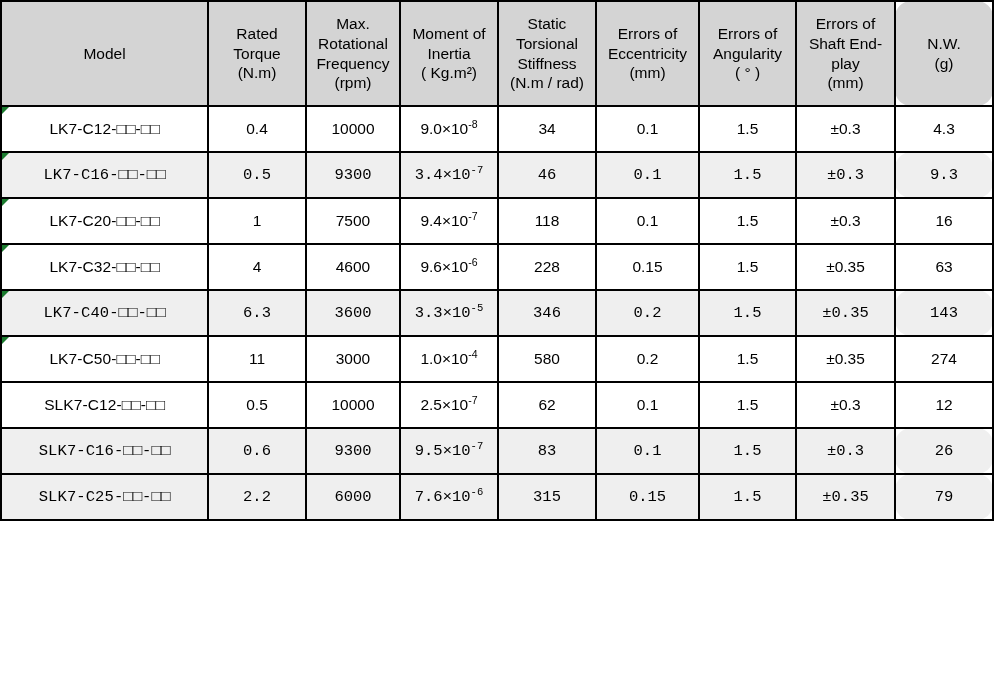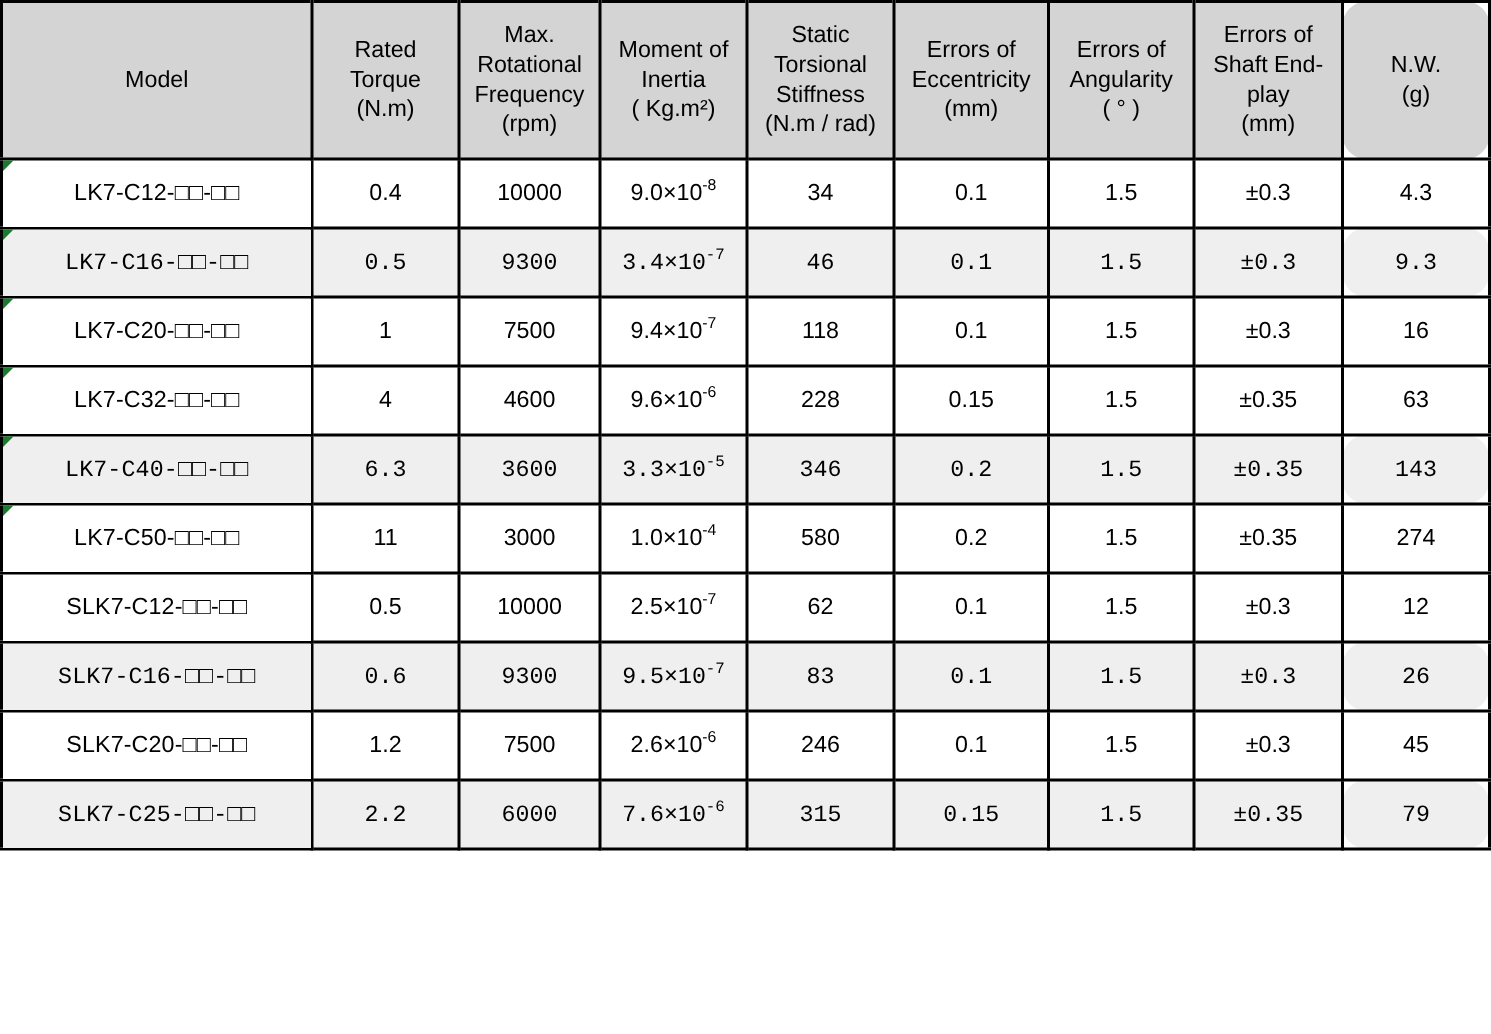--- a/index.html
+++ b/index.html
@@ -233,31 +233,20 @@
         <td class="model-cell">SLK7-C16-□□-□□</td>
         <td>0.6</td>
         <td>9300</td>
         <td class="sci"><span>9.5×10</span><span class="exp">-7</span></td>
         <td>83</td>
         <td>0.1</td>
         <td>1.5</td>
         <td>±0.3</td>
         <td>26</td>
       </tr>
-      <tr class="odd">
-        <td class="model-cell">SLK7-C20-□□-□□</td>
-        <td>1.2</td>
-        <td>7500</td>
-        <td class="sci"><span>2.6×10</span><span class="exp">-6</span></td>
-        <td>246</td>
-        <td>0.1</td>
-        <td>1.5</td>
-        <td>±0.3</td>
-        <td>45</td>
-      </tr>
       <tr class="even">
         <td class="model-cell">SLK7-C25-□□-□□</td>
         <td>2.2</td>
         <td>6000</td>
         <td class="sci"><span>7.6×10</span><span class="exp">-6</span></td>
         <td>315</td>
         <td>0.15</td>
         <td>1.5</td>
         <td>±0.35</td>
         <td>79</td>

